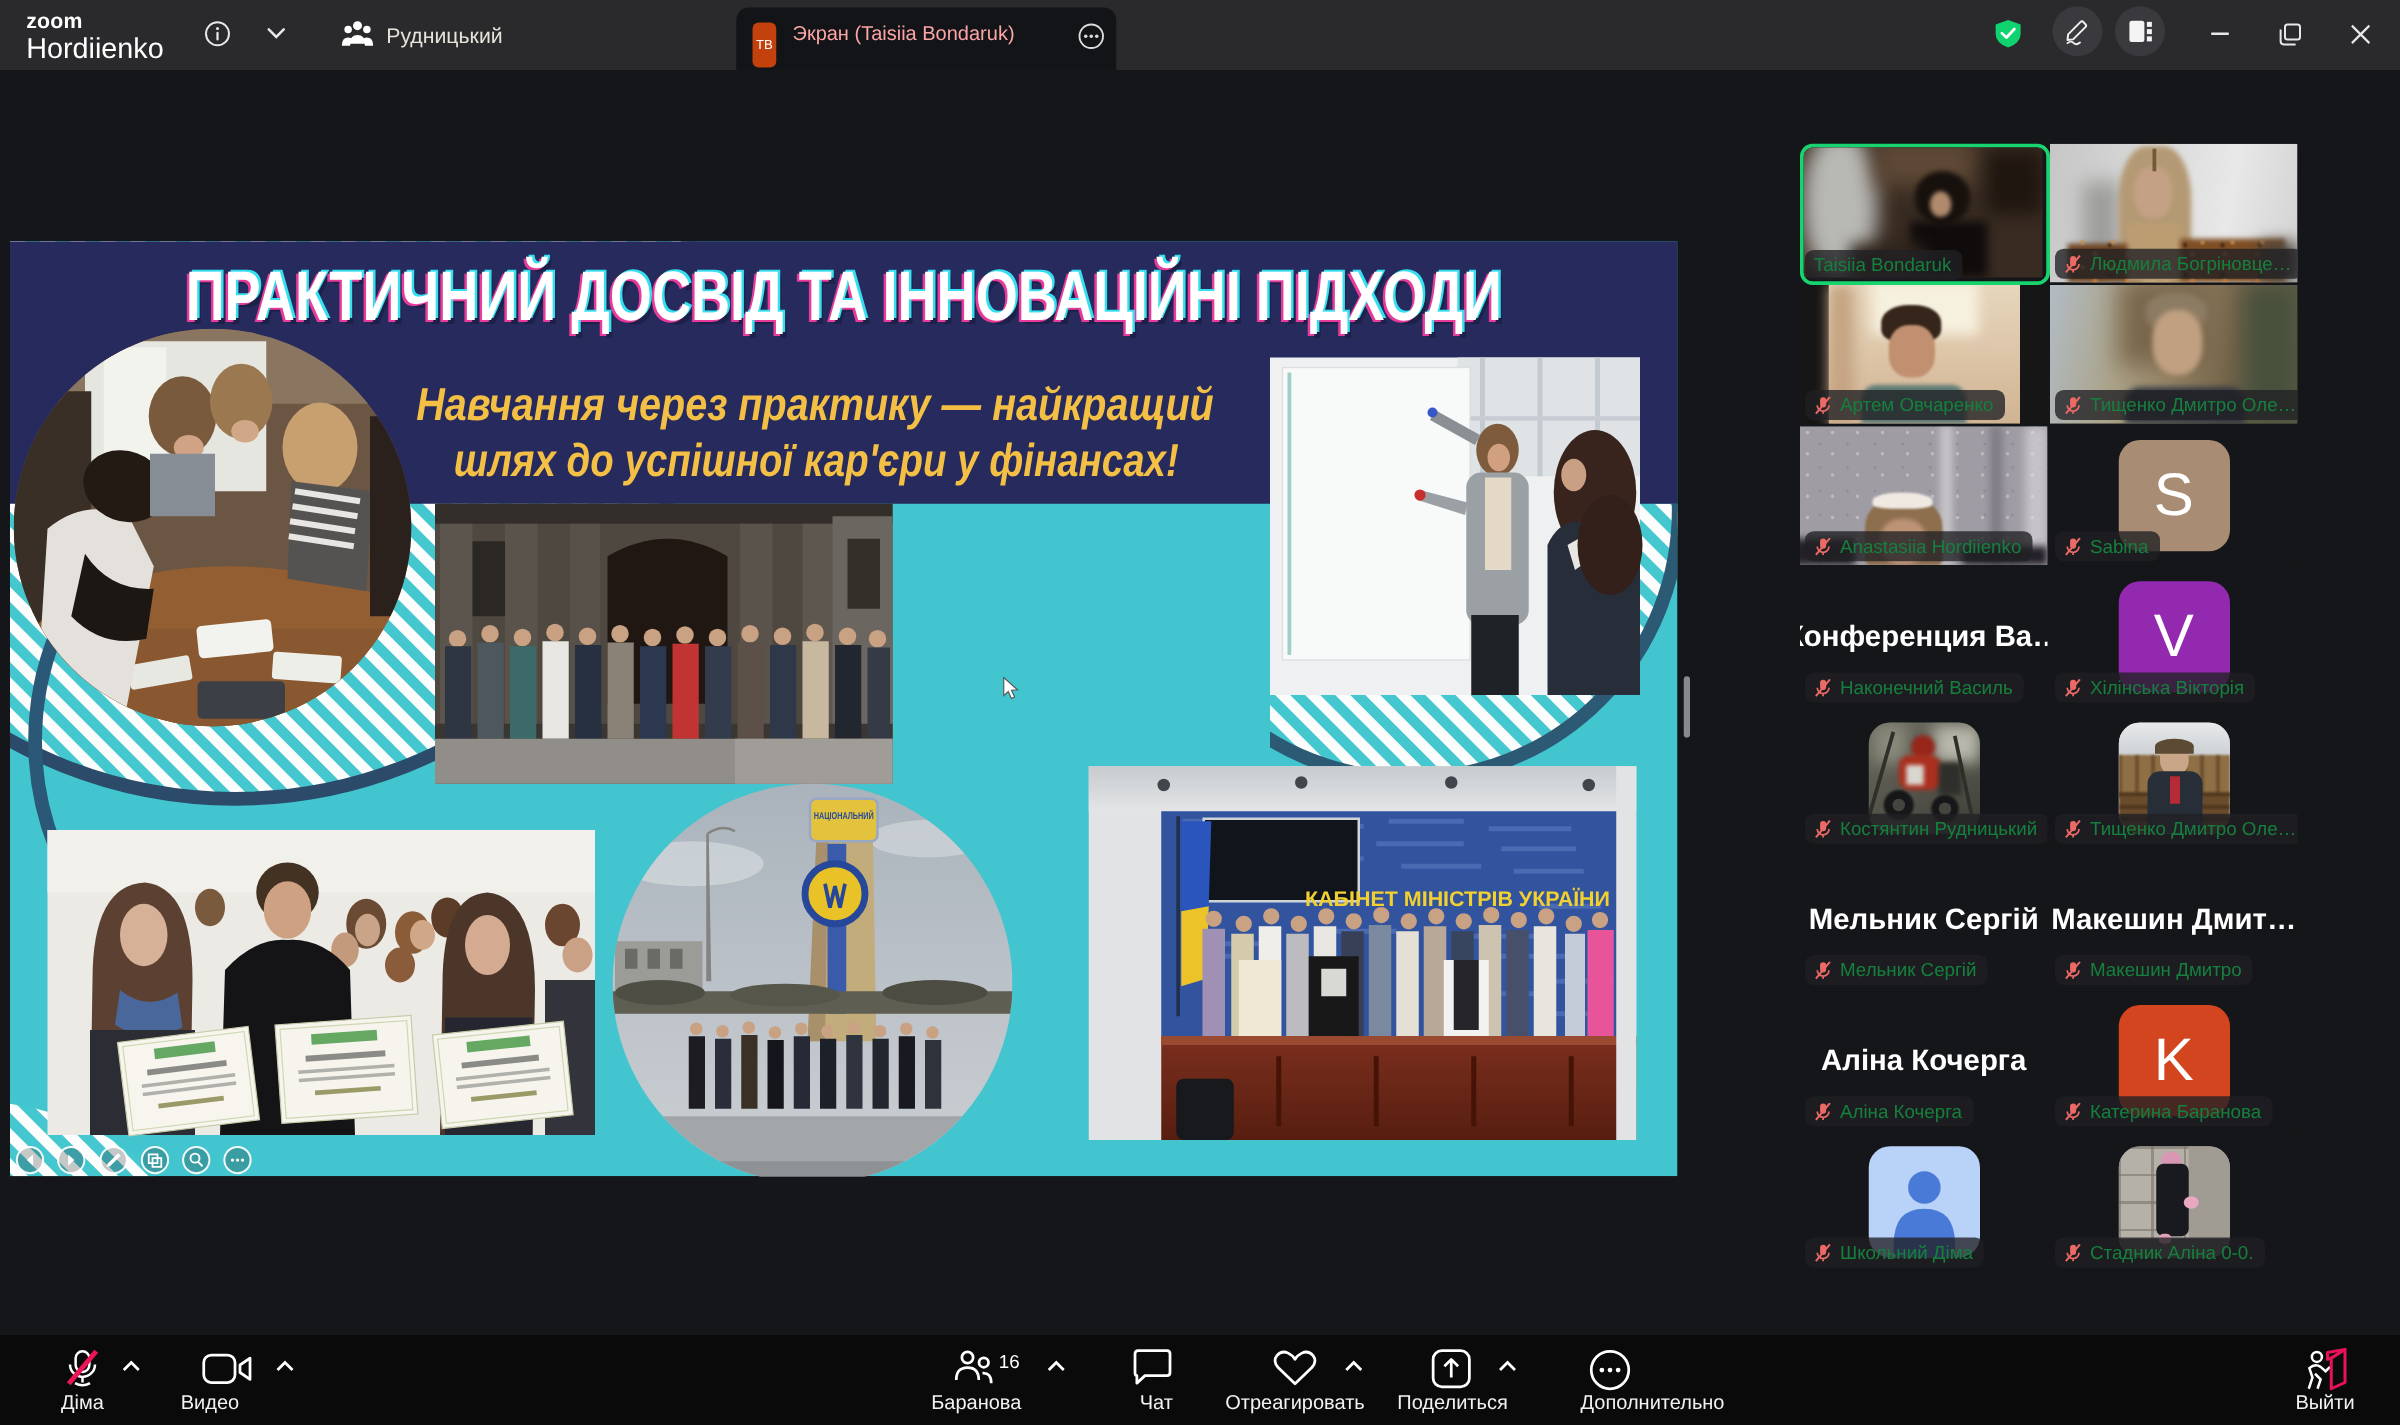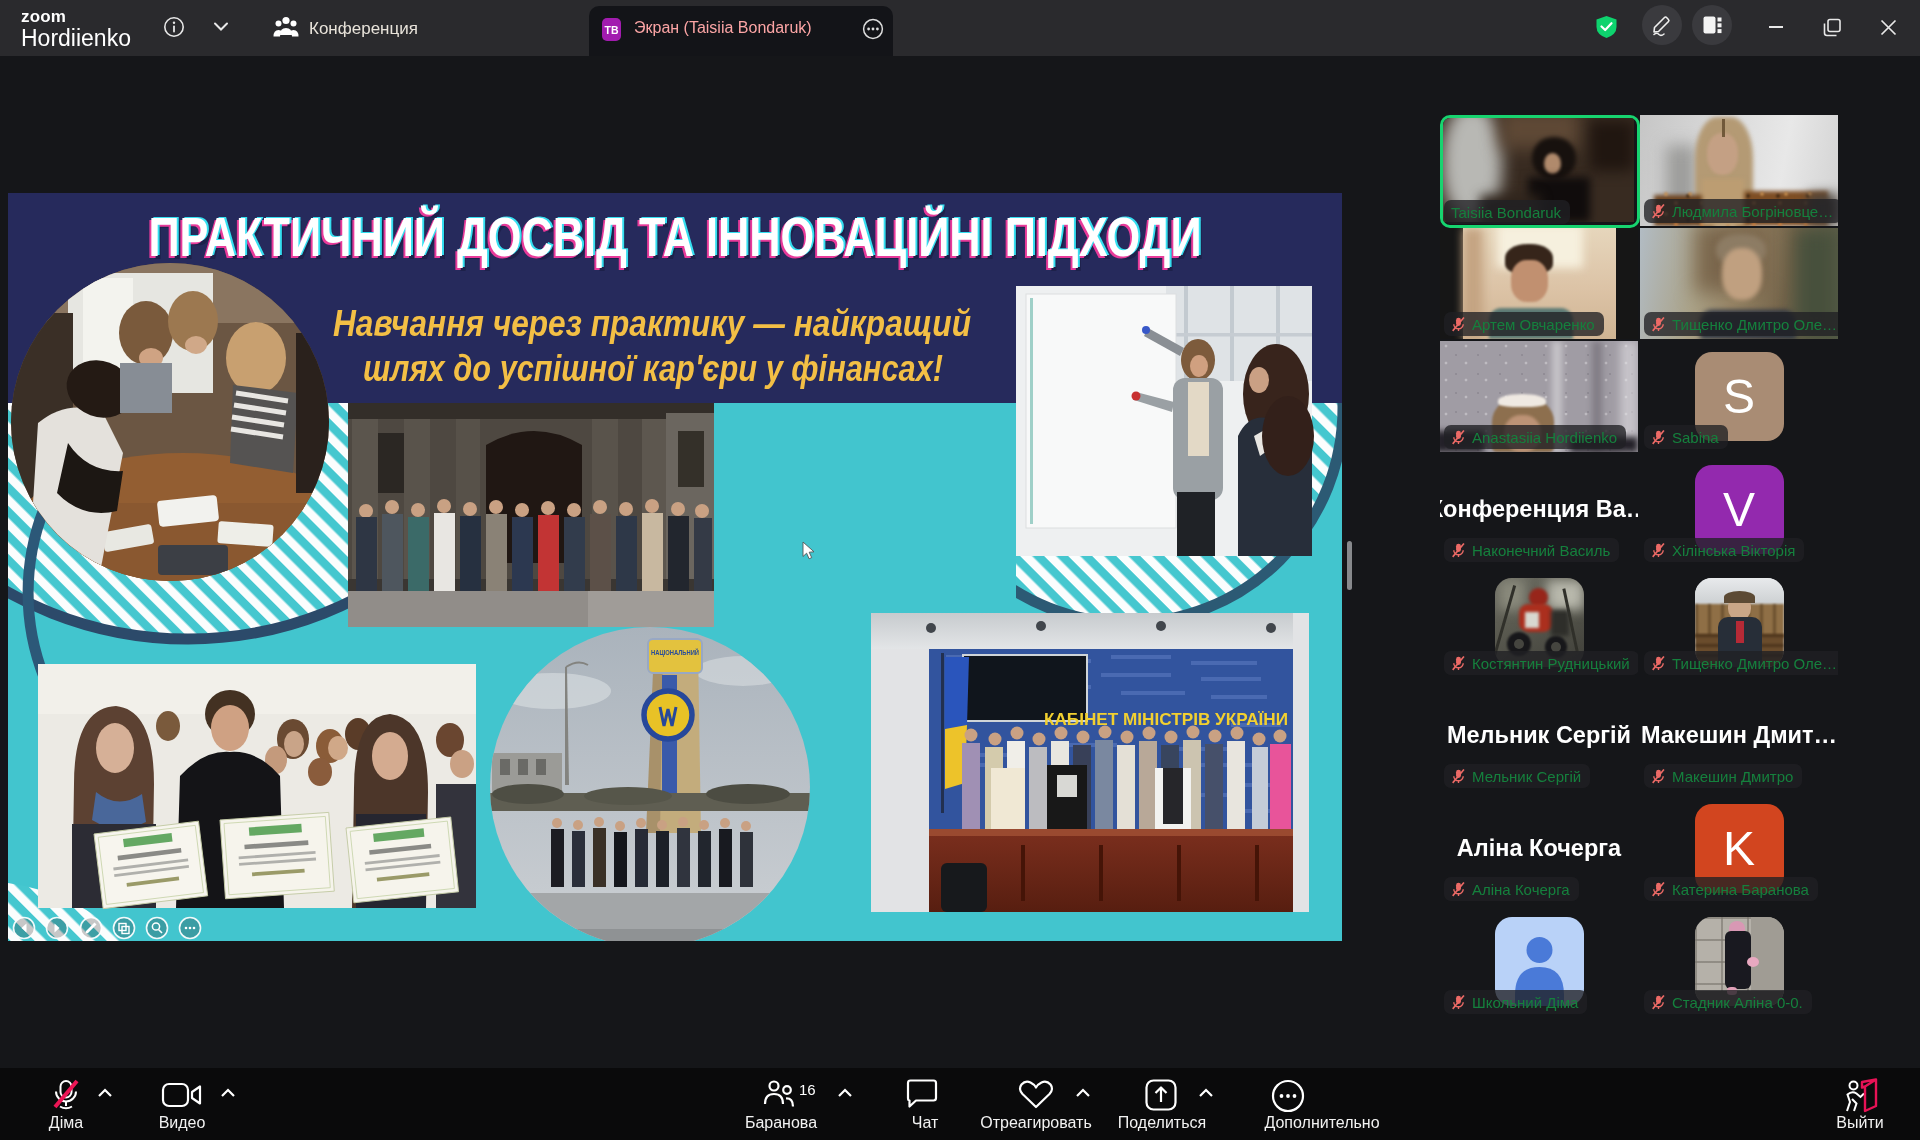--- a/index.html
+++ b/index.html
@@ -605,23 +605,23 @@
       <path d="M2,2.5 L8,8.5 L14,2.5" fill="none" stroke="#e8e8e8" stroke-width="2" stroke-linecap="round"></path>
     </svg>
 <svg class="a" style="left:272px;top:14px" width="28" height="28" viewBox="0 0 28 28">
       <circle cx="14" cy="6.5" r="3.6" fill="#fff"></circle>
       <circle cx="6.5" cy="9.5" r="3" fill="#fff"></circle>
       <circle cx="21.5" cy="9.5" r="3" fill="#fff"></circle>
       <path d="M8,21 q0,-7 6,-7 q6,0 6,7 z" fill="#fff"></path>
       <path d="M1.5,22.5 q0,-6.5 5,-6.5 q2.5,0 3.8,1.5 q-2.3,2 -2.3,5 z" fill="#fff"></path>
       <path d="M26.5,22.5 q0,-6.5 -5,-6.5 q-2.5,0 -3.8,1.5 q2.3,2 2.3,5 z" fill="#fff"></path>
     </svg>
-<div class="a" style="left:309px;top:19px;color:#e8e3da;font-size:17px">Конференция</div>
-
-<div class="a" style="left:602px;top:18px;width:19px;height:23px;border-radius:5px;background:#a21caf;color:#fff;font-size:10.5px;font-weight:bold;display:flex;align-items:center;justify-content:center">ТВ</div>
+<div class="a" style="left:309px;top:19px;color:#e8e3da;font-size:17px">Рудницький</div>
+
+<div class="a" style="left:602px;top:18px;width:19px;height:36px;border-radius:5px;background:#c2410c;color:#fff;font-size:10.5px;font-weight:normal;display:flex;align-items:center;justify-content:center">ТВ</div>
 <div class="a" style="left:634px;top:19px;color:#fca5a5;font-size:16px;white-space:nowrap">Экран (Taisiia Bondaruk)</div>
 <svg class="a" style="left:862px;top:18px" width="22" height="22" viewBox="0 0 22 22">
       <circle cx="11" cy="11" r="9.4" fill="none" stroke="#dcdcdc" stroke-width="1.5"></circle>
       <circle cx="6.6" cy="11" r="1.4" fill="#dcdcdc"></circle>
       <circle cx="11" cy="11" r="1.4" fill="#dcdcdc"></circle>
       <circle cx="15.4" cy="11" r="1.4" fill="#dcdcdc"></circle>
     </svg>
 
 <svg class="a" style="left:1595px;top:15px" width="23" height="24" viewBox="0 0 23 24">
       <path d="M11.5,1 L21.5,4.5 L21.5,12 Q21.5,19.5 11.5,23 Q1.5,19.5 1.5,12 L1.5,4.5 Z" fill="#0ed36e"></path>
@@ -661,21 +661,21 @@
       <path d="M2,8 L8,2 L14,8" fill="none" stroke="#fff" stroke-width="2.2"></path>
     </svg>
 <div class="tlbl" style="left:66px">Діма</div>
 <svg class="tic" style="left:182px;top:1082px" width="42" height="26" viewBox="0 0 42 26">
       <rect x="2" y="2" width="25" height="22" rx="6" fill="none" stroke="#fff" stroke-width="2.2"></rect>
       <path d="M31,10 L39,4.5 L39,21.5 L31,16 Z" fill="none" stroke="#fff" stroke-width="2.2" stroke-linejoin="round"></path>
     </svg>
 <svg class="chev" style="left:228px" width="16" height="10" viewBox="0 0 16 10">
       <path d="M2,8 L8,2 L14,8" fill="none" stroke="#fff" stroke-width="2.2"></path>
     </svg>
-<div class="tlbl" style="left:182px">Видео</div>
+<div class="tlbl" style="left:168px">Видео</div>
 <svg class="tic" style="left:779px" width="36" height="34" viewBox="0 0 36 34">
       <g fill="none" stroke="#fff" stroke-width="2.2">
         <circle cx="13" cy="8" r="4.5"></circle>
         <path d="M4,26 q0,-10 9,-10 q9,0 9,10"></path>
         <circle cx="26" cy="12" r="3.8"></circle>
         <path d="M25,20.5 q7,-0.5 7,8"></path>
       </g>
     </svg>
 <div class="a" style="left:799px;top:1081px;color:#fff;font-size:15px">16</div>
 <svg class="chev" style="left:845px" width="16" height="10" viewBox="0 0 16 10">

